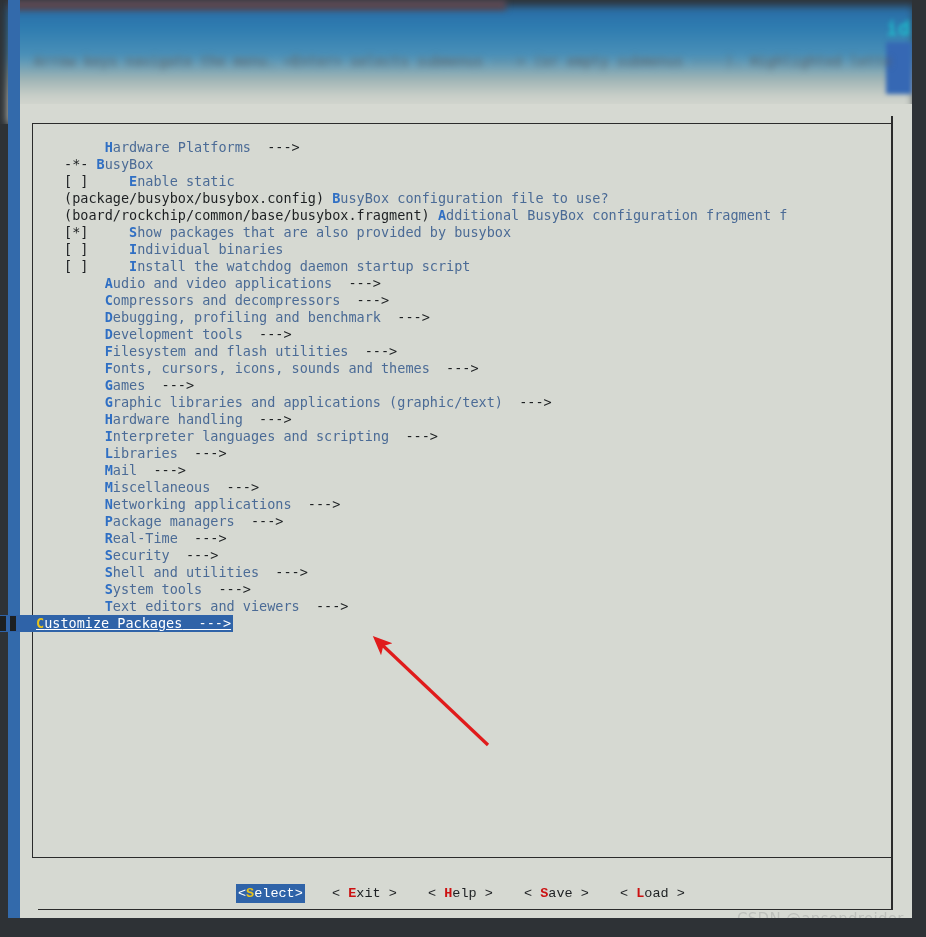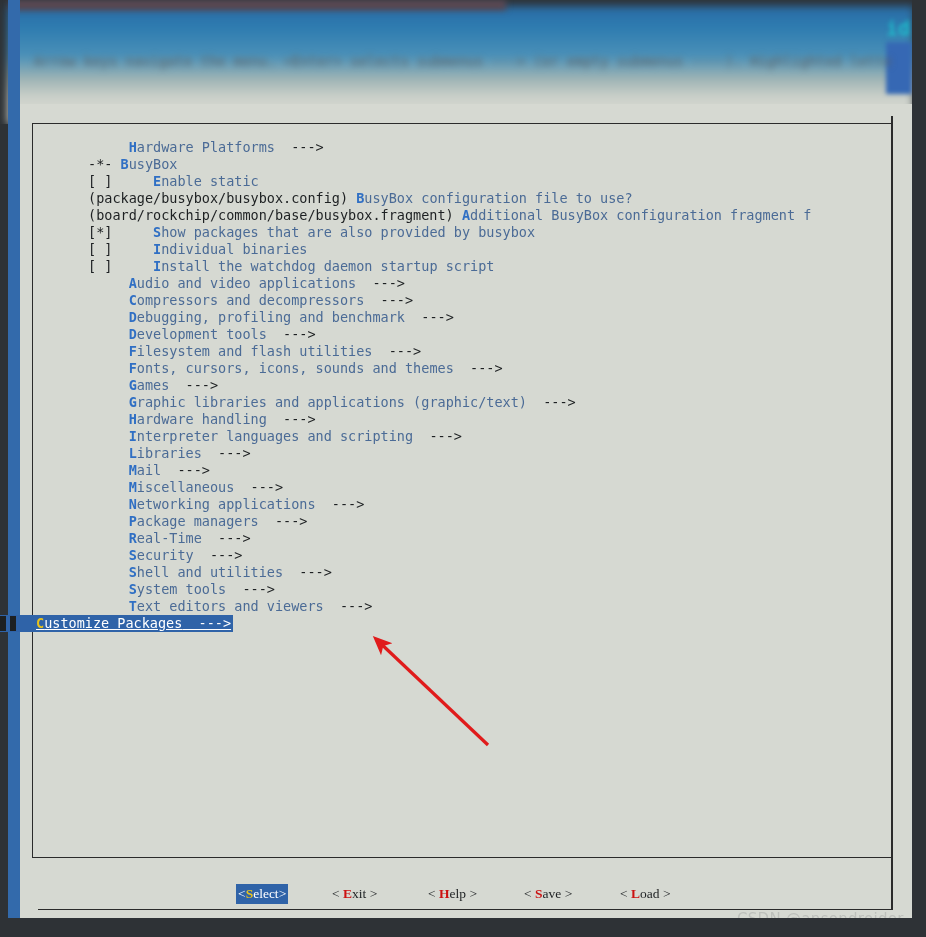--- a/index.html
+++ b/index.html
@@ -141,21 +141,21 @@
     width: 892px;
     font-size: 13.5px;
     line-height: 17px;
     font-family: "DejaVu Sans Mono", "Liberation Mono", monospace;
     white-space: pre;
   }
   .row {
     height: 17px;
     position: relative;
     color: #4b5f80;
-    padding-left: 88px;
+    padding-left: 64px;
     box-sizing: border-box;
   }
   .prefix { color: #1d2022; }
   .hot    { color: #2f6fc4; font-weight: bold; }
   .label  { color: #4b6b96; }
   .arrow  { color: #1d2022; }
 
   
   .row.selected {
     color: #ffffff;
@@ -194,21 +194,21 @@
     pointer-events: none;
   }
 
   
   #buttons {
     position: absolute;
     left: 0; top: 884px;
     width: 848px;
     height: 22px;
     font-size: 13.5px;
-    font-family: Liberation Serif, serif;
+    font-family: Liberation Mono, monospace;
     white-space: pre;
   }
   .btn {
     position: absolute;
     top: 0;
     color: #1d2022;
     padding: 2px 0;
   }
   .btn .bhot { color: #cc1111; font-weight: bold; }
   .btn.primary {

